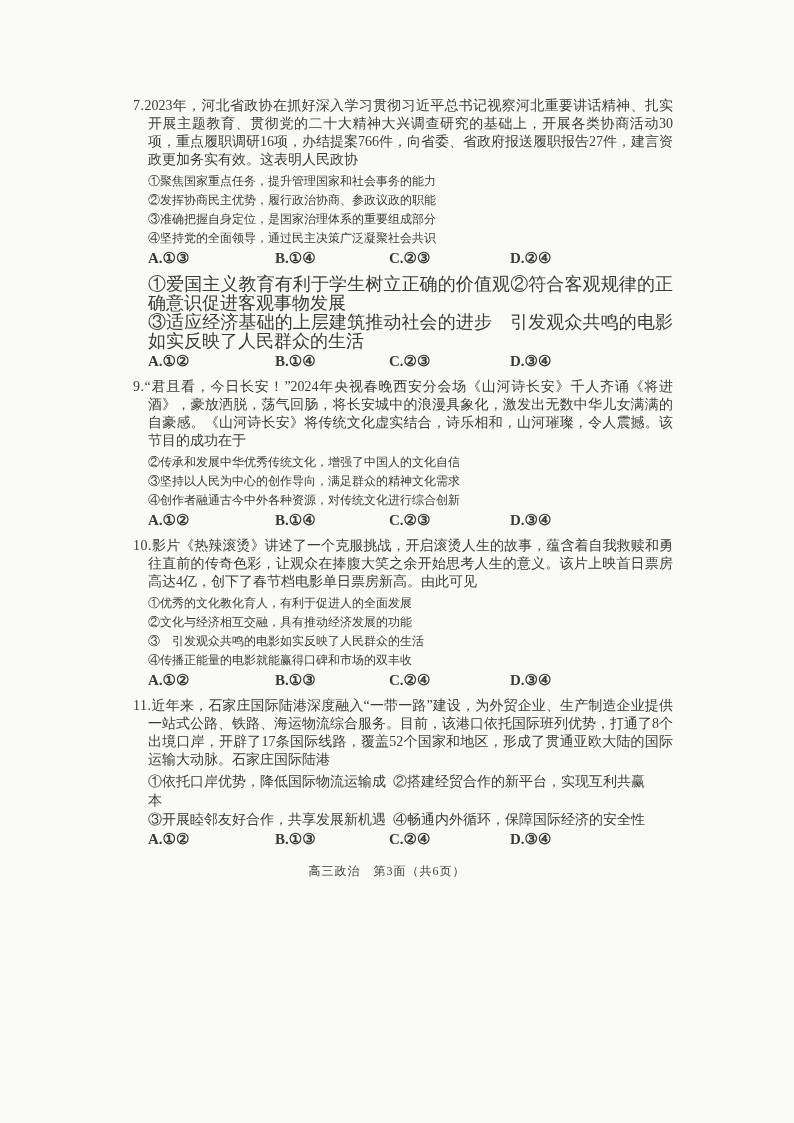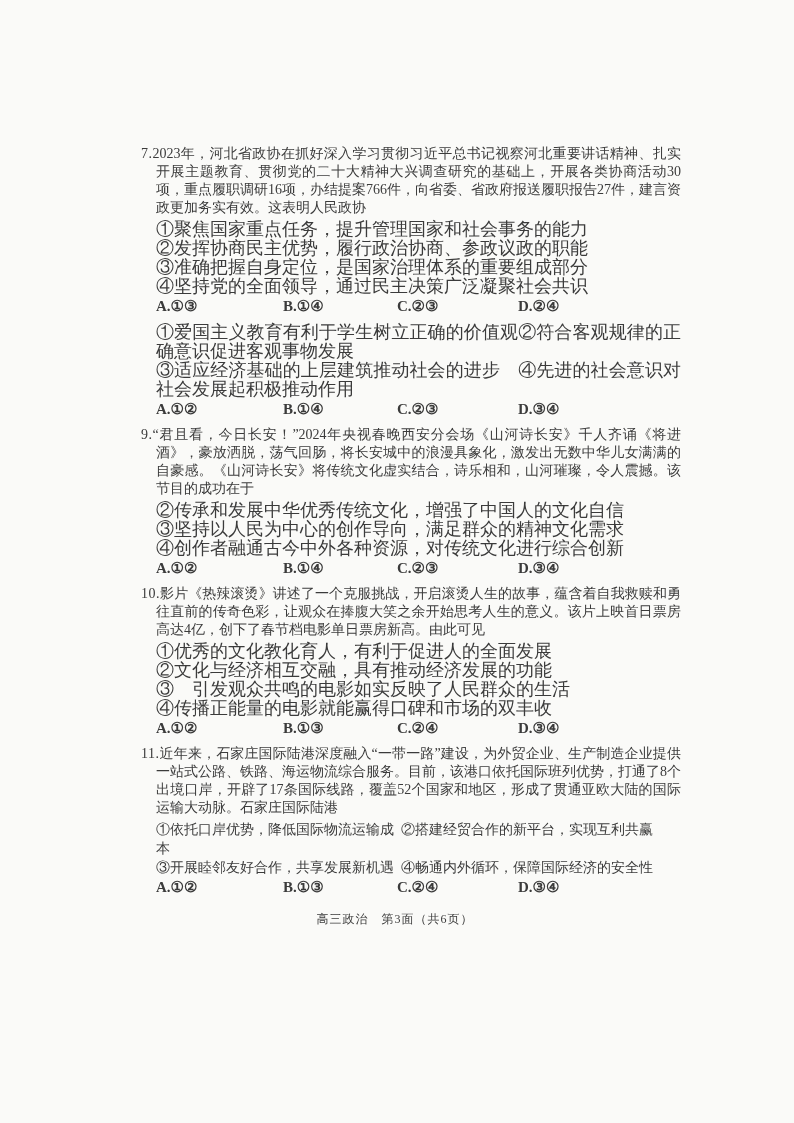--- a/index.html
+++ b/index.html
@@ -10,36 +10,35 @@
   }
   .page {
     position:relative;
     width:794px; height:1123px;
     background:#fafaf8;
     color:#3b3b3b;
     overflow:hidden;
   }
   .content {
     position:absolute;
-    left:141px; top:97px;
+    left:133px; top:97px;
     width:540px;
-    margin-top:48px;
   }
   .question { margin-bottom:7px; }
   .stem {
     font-size:14px;
     line-height:18px;
     text-align:justify;
     text-indent:-15px;
     padding-left:15px;
   }
   .qnum { letter-spacing:0.5px; }
   .opts { margin-top:3px; }
   .opt {
-    font-size:18px;
+    font-size:12px;
     line-height:19px;
     padding-left:15px;
   }
   .opt-line {
     font-size:18px;
     line-height:19px;
     padding-left:15px;
     text-align:justify;
   }
   .opt-cols {
@@ -88,21 +87,21 @@
         <span>A.①③</span>
         <span>B.①④</span>
         <span>C.②③</span>
         <span>D.②④</span>
       </div>
     </div>
 
     <div class="question">
       <div class="opts">
         <div class="opt-line">①爱国主义教育有利于学生树立正确的价值观②符合客观规律的正确意识促进客观事物发展</div>
-        <div class="opt-line">③适应经济基础的上层建筑推动社会的进步　④先进的社会意识对社会发展起积极推动作用</div>
+        <div class="opt-line">③适应经济基础的上层建筑推动社会的进步　引发观众共鸣的电影如实反映了人民群众的生活</div>
       </div>
       <div class="answers">
         <span>A.①②</span>
         <span>B.①④</span>
         <span>C.②③</span>
         <span>D.③④</span>
       </div>
     </div>
 
     <div class="question">

